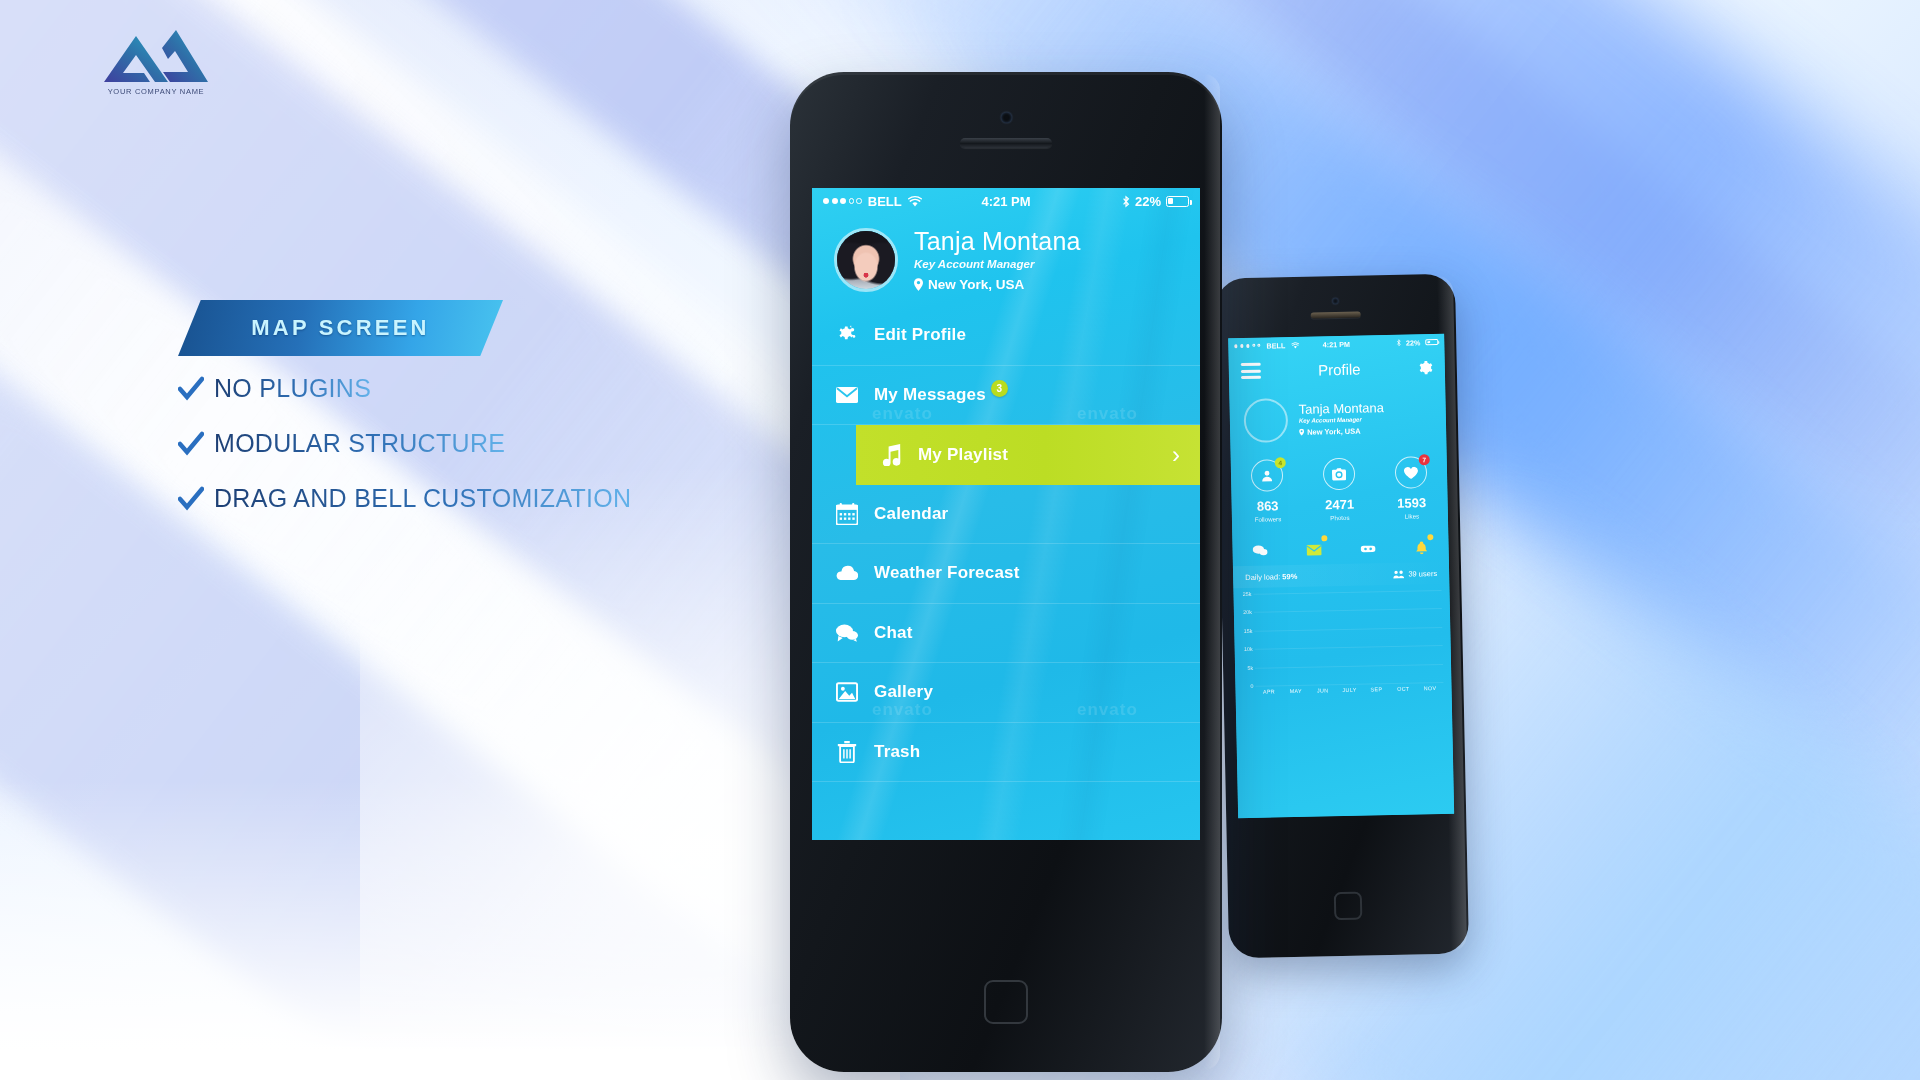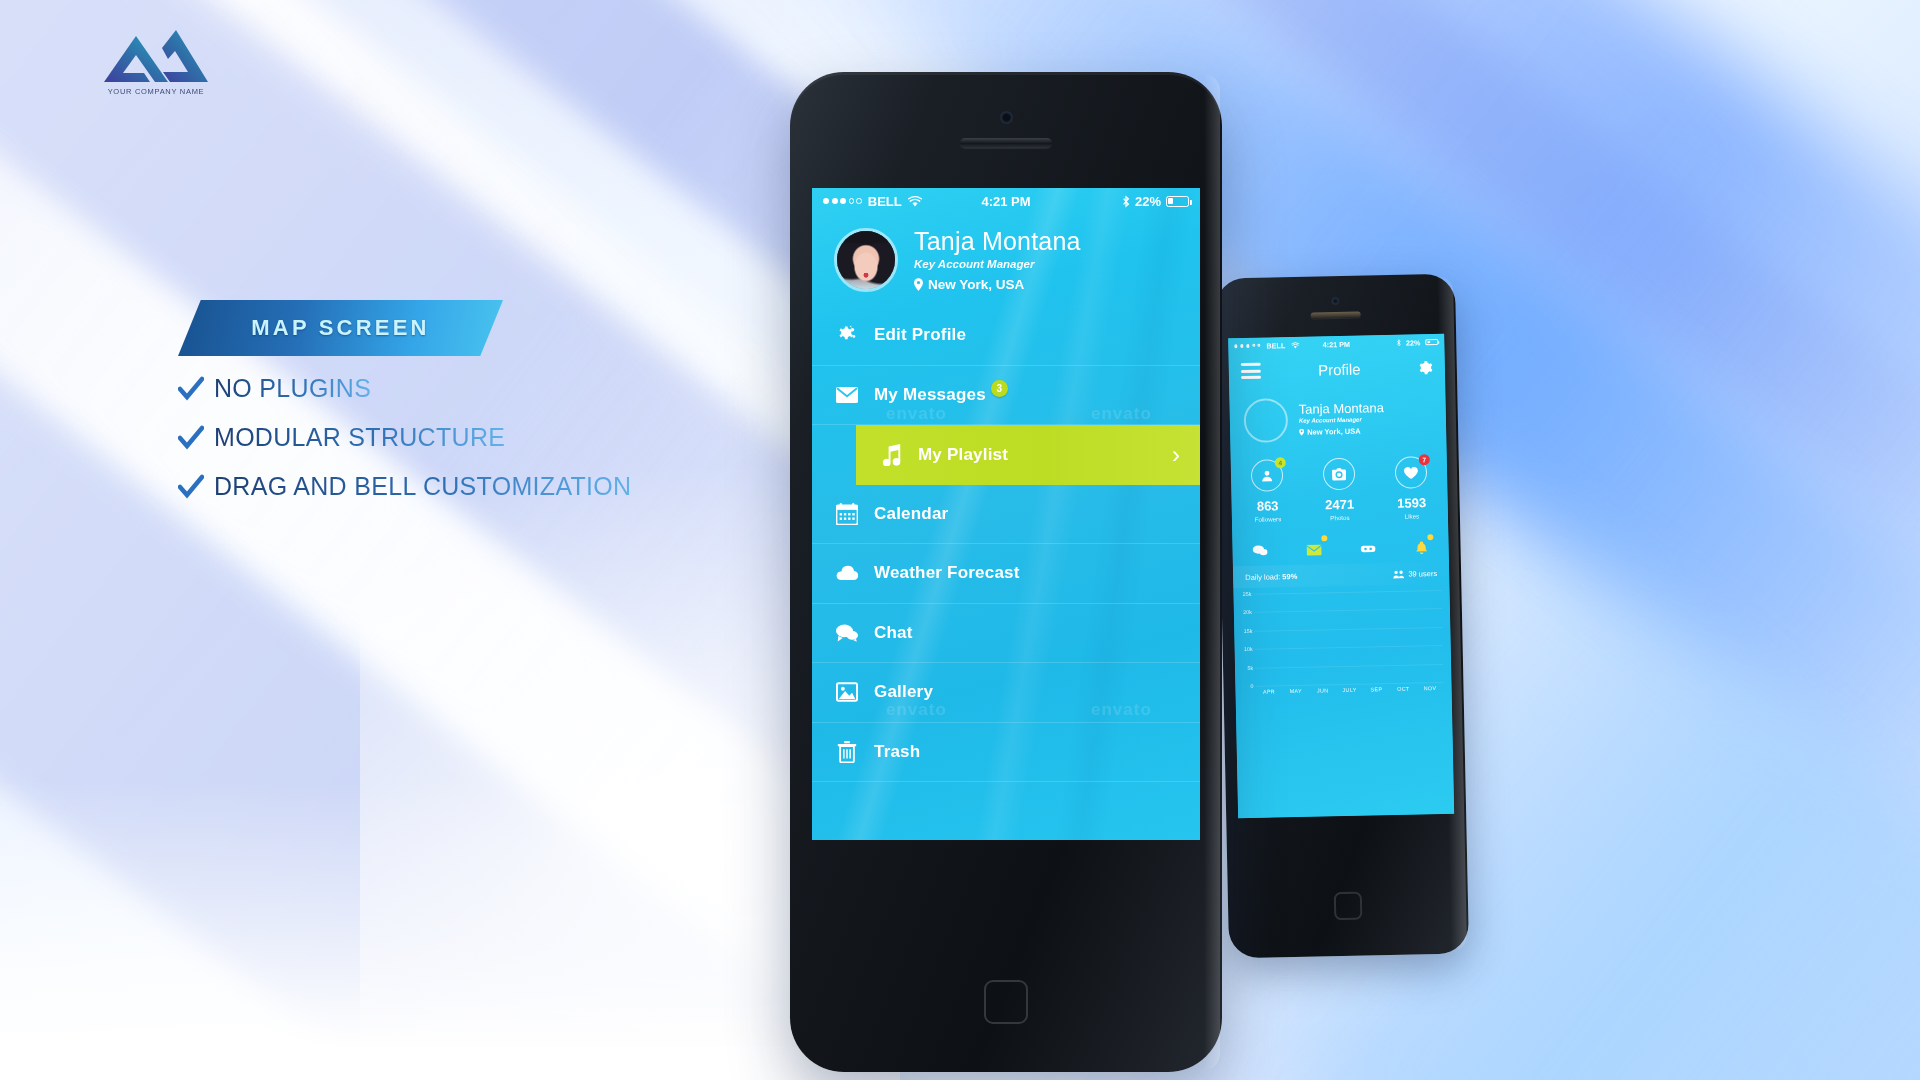--- a/index.html
+++ b/index.html
@@ -45,21 +45,21 @@
                  font-family:"Liberation Sans", sans-serif; white-space:nowrap; }
 
   
   #left { position:absolute; left:178px; top:300px; z-index:6; }
   #ribbon { position:relative; width:325px; height:56px;
             background:linear-gradient(100deg,#18518f 0%, #2570b8 38%, #34a5e8 72%, #49c4ef 100%);
             clip-path: polygon(7% 0, 100% 0, 93% 100%, 0% 100%);
             display:flex; align-items:center; justify-content:center; }
   #ribbon .rtext { font-size:22px; font-weight:bold; letter-spacing:3.2px; color:#c9f4ff;
                    text-shadow:0 1px 2px rgba(0,40,90,.45); }
-  .feature { display:flex; align-items:center; margin-top:20px; }
+  .feature { display:flex; align-items:center; margin-top:26px; }
   .feature .tick { width:26px; height:26px; margin-right:10px; flex:0 0 auto; }
   .feature .ftext { font-size:25px; letter-spacing:.3px; white-space:nowrap;
                     background:linear-gradient(90deg,#1d3f74 0%, #2f6fb5 55%, #63b2ea 100%);
                     -webkit-background-clip:text; background-clip:text; color:transparent; }
   .f1 { margin-top:18px; }
 
   
   #phoneBack { position:absolute; left:1222px; top:276px; width:240px; height:680px; z-index:3;
                transform:rotate(-1.2deg); }
   #phoneFront { position:absolute; left:790px; top:72px; width:432px; height:1000px; z-index:5; }
@@ -131,21 +131,21 @@
   .mi { position:relative; height:59.5px; display:flex; align-items:center; padding-left:22px;
         border-bottom:1px solid rgba(255,255,255,.16); color:#fff; }
   .mi .mico { width:26px; height:26px; flex:0 0 auto; display:flex; align-items:center; justify-content:center; }
   .mi .mlabel { font-size:17px; font-weight:bold; margin-left:14px; letter-spacing:.2px; }
   .mi.active { background:linear-gradient(90deg,#c2e02a 0%, #bcdd24 55%, #c6e234 100%); border-bottom:none;margin-left:44px; }
   .badge { width:17px; height:17px; border-radius:50%; background:#b9dc1f; color:#fff;
            font-size:10px; font-weight:bold; display:flex; align-items:center; justify-content:center;
            margin-left:5px; align-self:flex-start; margin-top:14px; box-shadow:0 1px 2px rgba(0,0,0,.18); }
   .chev { margin-left:auto; margin-right:20px; font-size:24px; font-weight:300; color:#fff; line-height:1; }
   .wmark { position:absolute; color:rgba(255,255,255,.13); font-size:17px; font-weight:bold;
-           pointer-events:none; letter-spacing:1px;margin-left:14px; }
+           pointer-events:none; letter-spacing:1px; }
 
   
   .bs { position:absolute; inset:0;
         background:linear-gradient(170deg,#35d4f5 0%, #27c3ef 35%, #22bdec 65%, #2ccbf1 100%); }
   .bs .statusbar { height:16px; font-size:7.2px; padding:0 6px; }
   .bs .dots i { width:3.4px; height:3.4px; }
   .bs .dots i.hollow { width:3px; height:3px; border-width:.9px; }
   .bs .batt { width:13px; height:6.5px; border-width:1px; border-radius:1.6px; }
   .bs .batt:after { right:-2px; top:1.6px; width:1.2px; height:3px; }
   .navbar { position:absolute; left:0; right:0; top:16px; height:34px; display:flex; align-items:center;

